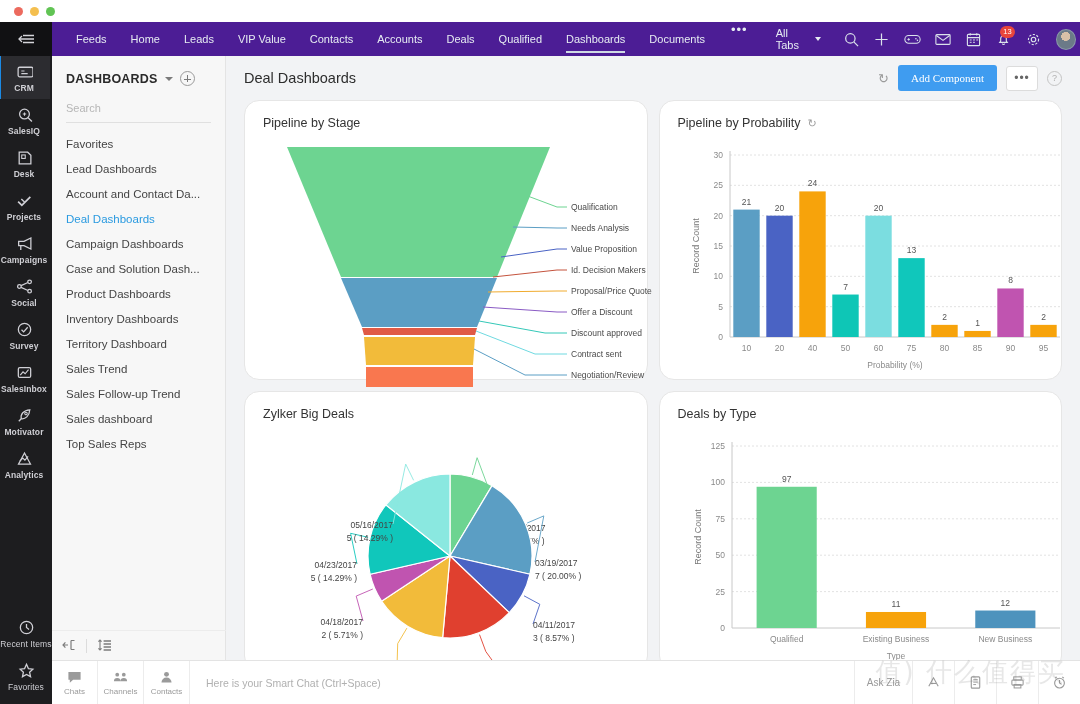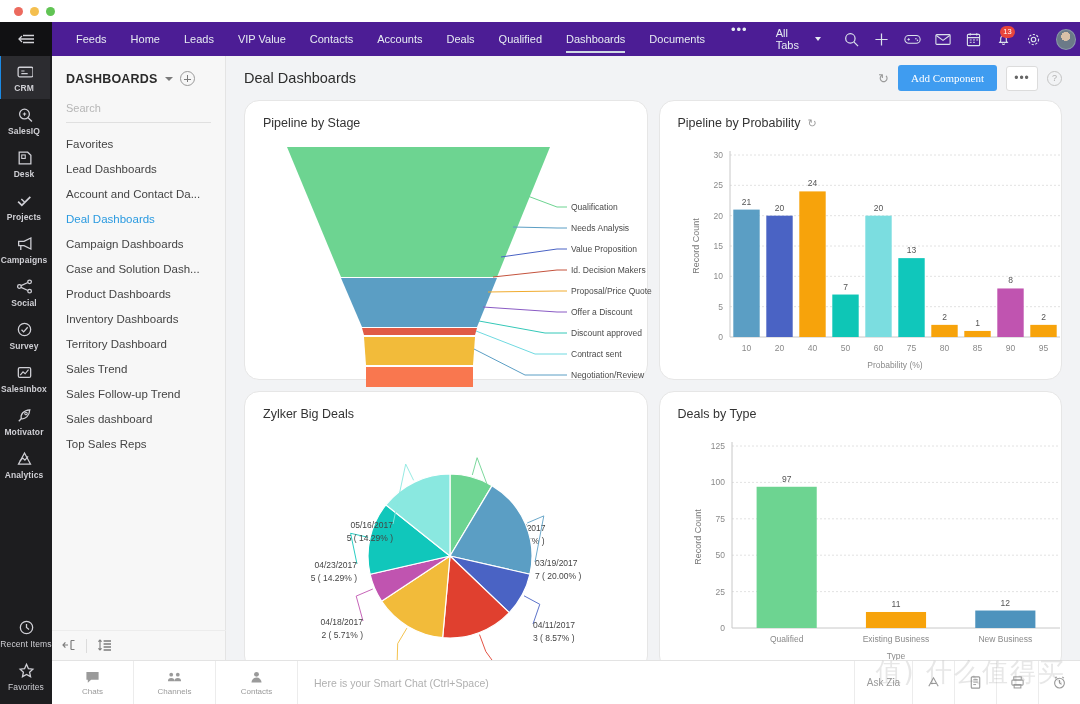--- a/index.html
+++ b/index.html
@@ -106,21 +106,21 @@
   .fun-lbl { font-size:8.5px; fill:#4a4a4a; }
   .pie-lbl { font-size:8.5px; fill:#444; }
 
   
   .chatbar {
     position:absolute; left:52px; bottom:0; width:1028px; height:44px;
     background:#fff; border-top:1px solid #e3e3e3; display:flex; align-items:center;
   }
   .chat-tabs { display:flex; height:44px; }
   .chat-tab {
-    width:82px; display:flex; flex-direction:column; align-items:center; justify-content:center;
+    width:46px; display:flex; flex-direction:column; align-items:center; justify-content:center;
     gap:2px; border-right:1px solid #ececec; color:#9a9a9a; font-size:8px; cursor:pointer;
   }
   .chat-input { flex:1; padding-left:16px; font-size:10.5px; color:#b0b0b0; cursor:text; }
   .chat-right { display:flex; height:44px; }
   .chat-ric {
     width:42px; display:flex; flex-direction:column; align-items:center; justify-content:center;
     gap:2px; border-left:1px solid #ececec; color:#9a9a9a; font-size:10px; cursor:pointer;
   }
   .watermark {
     position:absolute; right:14px; bottom:14px; font-size:26px; color:rgba(120,120,120,.18);

